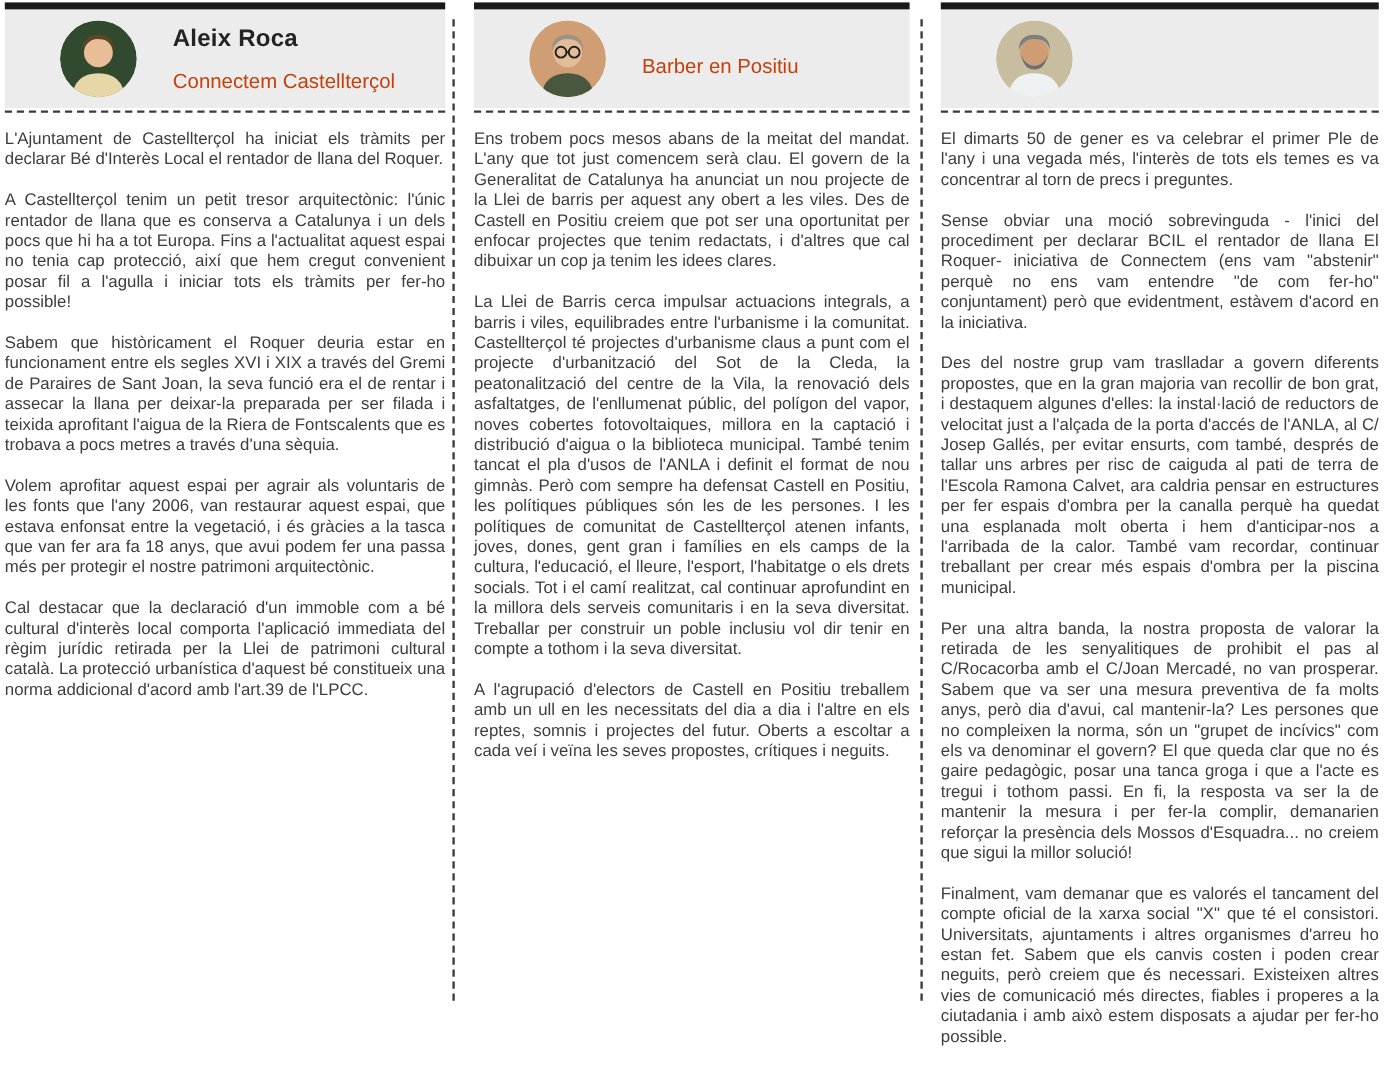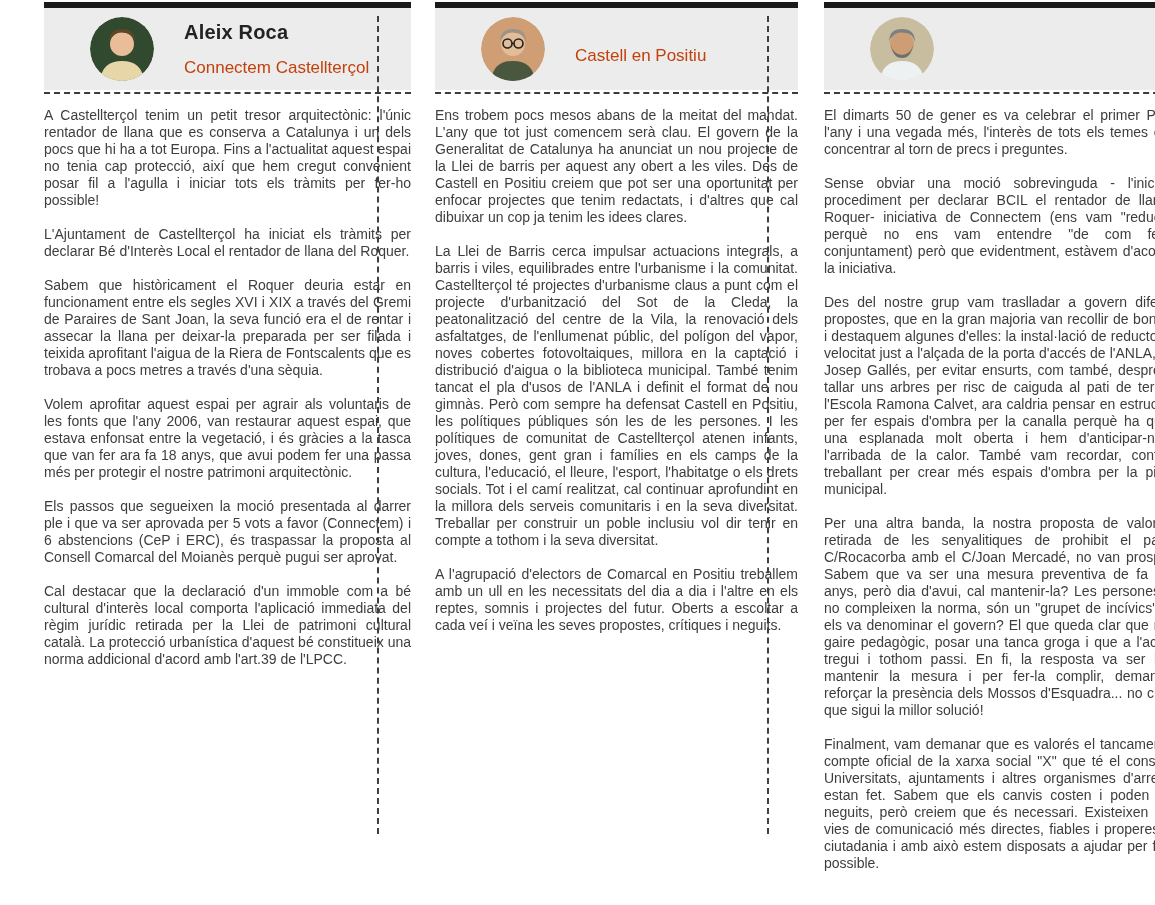--- a/index.html
+++ b/index.html
@@ -4,21 +4,21 @@
 <style>
   html,body { margin:0; padding:0; background:#ffffff; }
   .page {
     position:relative;
     width:1155px; height:905px;
     background:#ffffff;
     font-family:"Liberation Sans", sans-serif;
     color:#3d3d3d;
     overflow:hidden;
   }
-  .cols { display:grid; grid-template-columns:385px 385px 385px;padding-left:40px; }
+  .cols { display:grid; grid-template-columns:385px 385px 385px; }
   .column { box-sizing:border-box; padding:0 14px 0 4px; }
   .column.c2 { padding:0 12px 0 10px; }
   .column.c3 { padding:0 6px 0 14px; }
 
   .topbar { height:6px; background:#1a1a1a; margin-top:2px; }
 
   .author-box {
     background:#ececec;
     height:82px;
     display:flex; align-items:center;
@@ -78,25 +78,24 @@
             </g>
           </g>
         </svg>
         <div class="author-meta">
           <h2>Aleix Roca</h2>
           <div class="author-affil">Connectem Castellterçol</div>
         </div>
       </header>
       <div class="header-rule"></div>
       <article class="body-text">
+          <p>L'Ajuntament de Castellterçol ha iniciat els tràmits per declarar Bé d'Interès Local el rentador de llana del Roquer.</p>
           <p>A Castellterçol tenim un petit tresor arquitectònic: l'únic rentador de llana que es conserva a Catalunya i un dels pocs que hi ha a tot Europa. Fins a l'actualitat aquest espai no tenia cap protecció, així que hem cregut convenient posar fil a l'agulla i iniciar tots els tràmits per fer-ho possible!</p>
-          <p>L'Ajuntament de Castellterçol ha iniciat els tràmits per declarar Bé d'Interès Local el rentador de llana del Roquer.</p>
           <p>Sabem que històricament el Roquer deuria estar en funcionament entre els segles XVI i XIX a través del Gremi de Paraires de Sant Joan, la seva funció era el de rentar i assecar la llana per deixar-la preparada per ser filada i teixida aprofitant l'aigua de la Riera de Fontscalents que es trobava a pocs metres a través d'una sèquia.</p>
           <p>Volem aprofitar aquest espai per agrair als voluntaris de les fonts que l'any 2006, van restaurar aquest espai, que estava enfonsat entre la vegetació, i és gràcies a la tasca que van fer ara fa 18 anys, que avui podem fer una passa més per protegir el nostre patrimoni arquitectònic.</p>
-          <p>Els passos que segueixen la moció presentada al darrer ple i que va ser aprovada per 5 vots a favor (Connectem) i 6 abstencions (CeP i ERC), és traspassar la proposta al Consell Comarcal del Moianès perquè pugui ser aprovat.</p>
           <p>Cal destacar que la declaració d'un immoble com a bé cultural d'interès local comporta l'aplicació immediata del règim jurídic retirada per la Llei de patrimoni cultural català. La protecció urbanística d'aquest bé constitueix una norma addicional d'acord amb l'art.39 de l'LPCC.</p>
         </article>
     </section>
 
     <section class="column c2">
       <div class="topbar"></div>
       <header class="author-box">
         <svg class="avatar" viewBox="0 0 64 64" aria-hidden="true">
           <defs>
               <clipPath id="clip1">
@@ -110,28 +109,28 @@
             <path d="M19,25 Q19,12 32,12 Q45,12 45,25 Q43,17 36,16 Q27,14 23,19 Q20,21 19,25 Z" fill="#9b9388"></path>
             <path d="M21,28 Q23,41 32,41 Q41,41 43,28 Q41,37 32,38 Q23,37 21,28 Z" fill="none"></path>
             <g stroke="#222" stroke-width="1.6" fill="none" visibility="visible">
               <circle cx="26.5" cy="26.5" r="4.5"></circle>
                 <circle cx="37.5" cy="26.5" r="4.5"></circle>
                 <path d="M31,26.5 h2"></path>
             </g>
           </g>
         </svg>
         <div class="author-meta">
-          <div class="author-affil">Castell en Positiu</div>
+          <div class="author-affil">Barber en Positiu</div>
         </div>
       </header>
       <div class="header-rule"></div>
       <article class="body-text">
           <p>Ens trobem pocs mesos abans de la meitat del mandat. L'any que tot just comencem serà clau. El govern de la Generalitat de Catalunya ha anunciat un nou projecte de la Llei de barris per aquest any obert a les viles. Des de Castell en Positiu creiem que pot ser una oportunitat per enfocar projectes que tenim redactats, i d'altres que cal dibuixar un cop ja tenim les idees clares.</p>
           <p>La Llei de Barris cerca impulsar actuacions integrals, a barris i viles, equilibrades entre l'urbanisme i la comunitat. Castellterçol té projectes d'urbanisme claus a punt com el projecte d'urbanització del Sot de la Cleda, la peatonalització del centre de la Vila, la renovació dels asfaltatges, de l'enllumenat públic, del polígon del vapor, noves cobertes fotovoltaiques, millora en la captació i distribució d'aigua o la biblioteca municipal. També tenim tancat el pla d'usos de l'ANLA i definit el format de nou gimnàs. Però com sempre ha defensat Castell en Positiu, les polítiques públiques són les de les persones. I les polítiques de comunitat de Castellterçol atenen infants, joves, dones, gent gran i famílies en els camps de la cultura, l'educació, el lleure, l'esport, l'habitatge o els drets socials. Tot i el camí realitzat, cal continuar aprofundint en la millora dels serveis comunitaris i en la seva diversitat. Treballar per construir un poble inclusiu vol dir tenir en compte a tothom i la seva diversitat.</p>
-          <p>A l'agrupació d'electors de Comarcal en Positiu treballem amb un ull en les necessitats del dia a dia i l'altre en els reptes, somnis i projectes del futur. Oberts a escoltar a cada veí i veïna les seves propostes, crítiques i neguits.</p>
+          <p>A l'agrupació d'electors de Castell en Positiu treballem amb un ull en les necessitats del dia a dia i l'altre en els reptes, somnis i projectes del futur. Oberts a escoltar a cada veí i veïna les seves propostes, crítiques i neguits.</p>
         </article>
     </section>
 
     <section class="column c3">
       <div class="topbar"></div>
       <header class="author-box">
         <svg class="avatar" viewBox="0 0 64 64" aria-hidden="true">
           <defs>
               <clipPath id="clip2">
                 <circle cx="32" cy="32" r="32"></circle>
@@ -147,21 +146,21 @@
               <circle cx="26.5" cy="26.5" r="4.5"></circle>
                 <circle cx="37.5" cy="26.5" r="4.5"></circle>
                 <path d="M31,26.5 h2"></path>
             </g>
           </g>
         </svg>
       </header>
       <div class="header-rule"></div>
       <article class="body-text">
           <p>El dimarts 50 de gener es va celebrar el primer Ple de l'any i una vegada més, l'interès de tots els temes es va concentrar al torn de precs i preguntes.</p>
-          <p>Sense obviar una moció sobrevinguda - l'inici del procediment per declarar BCIL el rentador de llana El Roquer- iniciativa de Connectem (ens vam "reductors" perquè no ens vam entendre "de com fer-ho" conjuntament) però que evidentment, estàvem d'acord en la iniciativa.</p>
+          <p>Sense obviar una moció sobrevinguda - l'inici del procediment per declarar BCIL el rentador de llana El Roquer- iniciativa de Connectem (ens vam "abstenir" perquè no ens vam entendre "de com fer-ho" conjuntament) però que evidentment, estàvem d'acord en la iniciativa.</p>
           <p>Des del nostre grup vam traslladar a govern diferents propostes, que en la gran majoria van recollir de bon grat, i destaquem algunes d'elles: la instal·lació de reductors de velocitat just a l'alçada de la porta d'accés de l'ANLA, al C/ Josep Gallés, per evitar ensurts, com també, després de tallar uns arbres per risc de caiguda al pati de terra de l'Escola Ramona Calvet, ara caldria pensar en estructures per fer espais d'ombra per la canalla perquè ha quedat una esplanada molt oberta i hem d'anticipar-nos a l'arribada de la calor. També vam recordar, continuar treballant per crear més espais d'ombra per la piscina municipal.</p>
           <p>Per una altra banda, la nostra proposta de valorar la retirada de les senyalitiques de prohibit el pas al C/Rocacorba amb el C/Joan Mercadé, no van prosperar. Sabem que va ser una mesura preventiva de fa molts anys, però dia d'avui, cal mantenir-la? Les persones que no compleixen la norma, són un "grupet de incívics" com els va denominar el govern? El que queda clar que no és gaire pedagògic, posar una tanca groga i que a l'acte es tregui i tothom passi. En fi, la resposta va ser la de mantenir la mesura i per fer-la complir, demanarien reforçar la presència dels Mossos d'Esquadra... no creiem que sigui la millor solució!</p>
           <p>Finalment, vam demanar que es valorés el tancament del compte oficial de la xarxa social "X" que té el consistori. Universitats, ajuntaments i altres organismes d'arreu ho estan fet. Sabem que els canvis costen i poden crear neguits, però creiem que és necessari. Existeixen altres vies de comunicació més directes, fiables i properes a la ciutadania i amb això estem disposats a ajudar per fer-ho possible.</p>
         </article>
     </section>
 
   </div>
 
   <div class="vsep s1"></div>
   <div class="vsep s2"></div>

